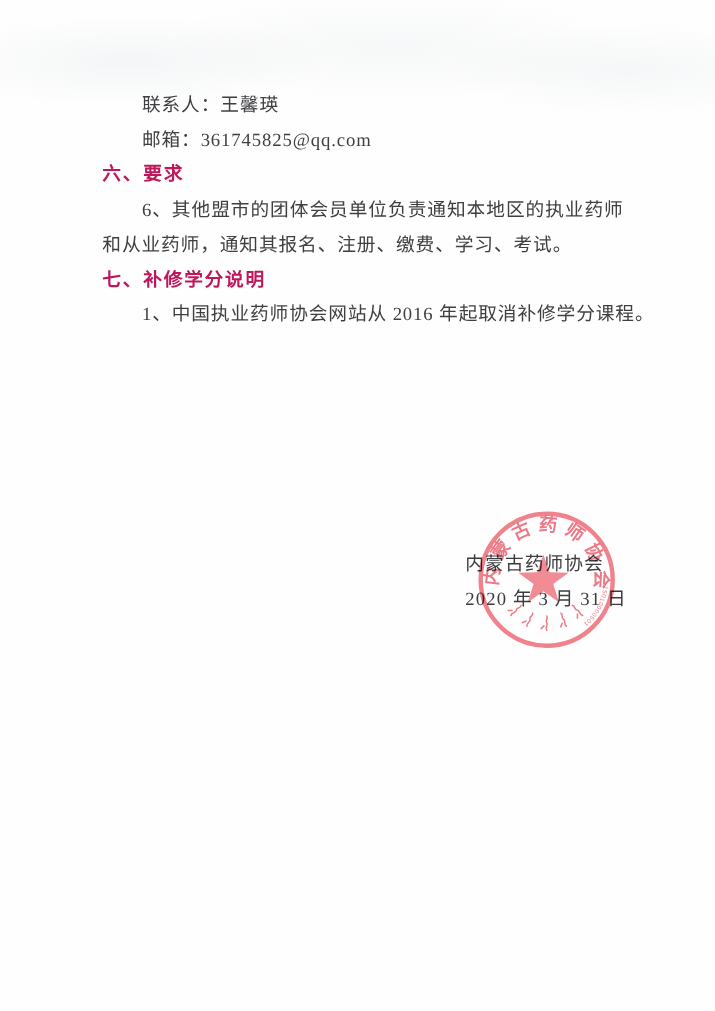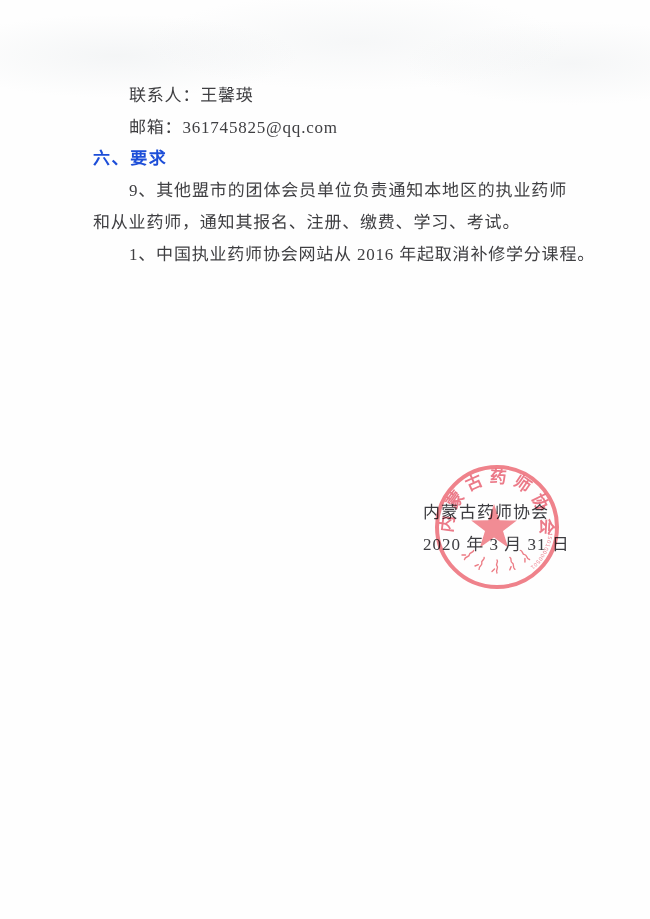--- a/index.html
+++ b/index.html
@@ -32,21 +32,21 @@
     letter-spacing: 0.8px;
     text-align: justify;
   }
   .doc p, .doc h2 { margin: 0; padding: 0; }
   .line, .para { text-indent: 36px; }
   .heading {
     font-family: "Liberation Sans", "DejaVu Sans", sans-serif;
     font-size: 17px;
     font-weight: 700;
     letter-spacing: 1.6px;
-    color: #1d4ed8;
+    color: #be185d;
   }
   .nowrap { white-space: nowrap; }
   .signature {
     position: absolute;
     left: 423px; top: 497px;
     color: #3c3c40;
     font-size: 17px;
     letter-spacing: 1px;
     line-height: 32px;
     z-index: 1;
@@ -66,22 +66,23 @@
 
 <div class="page">
 
   <div class="scan-noise"></div>
 
   <main class="doc">
     <p class="line nowrap">联系人：王馨瑛</p>
     <p class="line nowrap">邮箱：361745825@qq.com</p>
 
     <h2 class="heading">六、要求</h2>
-    <p class="para">9、其他盟市的团体会员单位负责通知本地区的执业药师和从业药师，通知其报名、注册、缴费、学习、考试。</p>
+    <p class="para">6、其他盟市的团体会员单位负责通知本地区的执业药师和从业药师，通知其报名、注册、缴费、学习、考试。</p>
 
+    <h2 class="heading">七、补修学分说明</h2>
     <p class="para nowrap">1、中国执业药师协会网站从 2016 年起取消补修学分课程。</p>
   </main>
 
   <div class="signature">
     <div>内蒙古药师协会</div>
     <div>2020 年 3 月 31 日</div>
   </div>
 
   <svg class="seal" viewBox="0 0 140 140" xmlns="http://www.w3.org/2000/svg">
     <defs>

